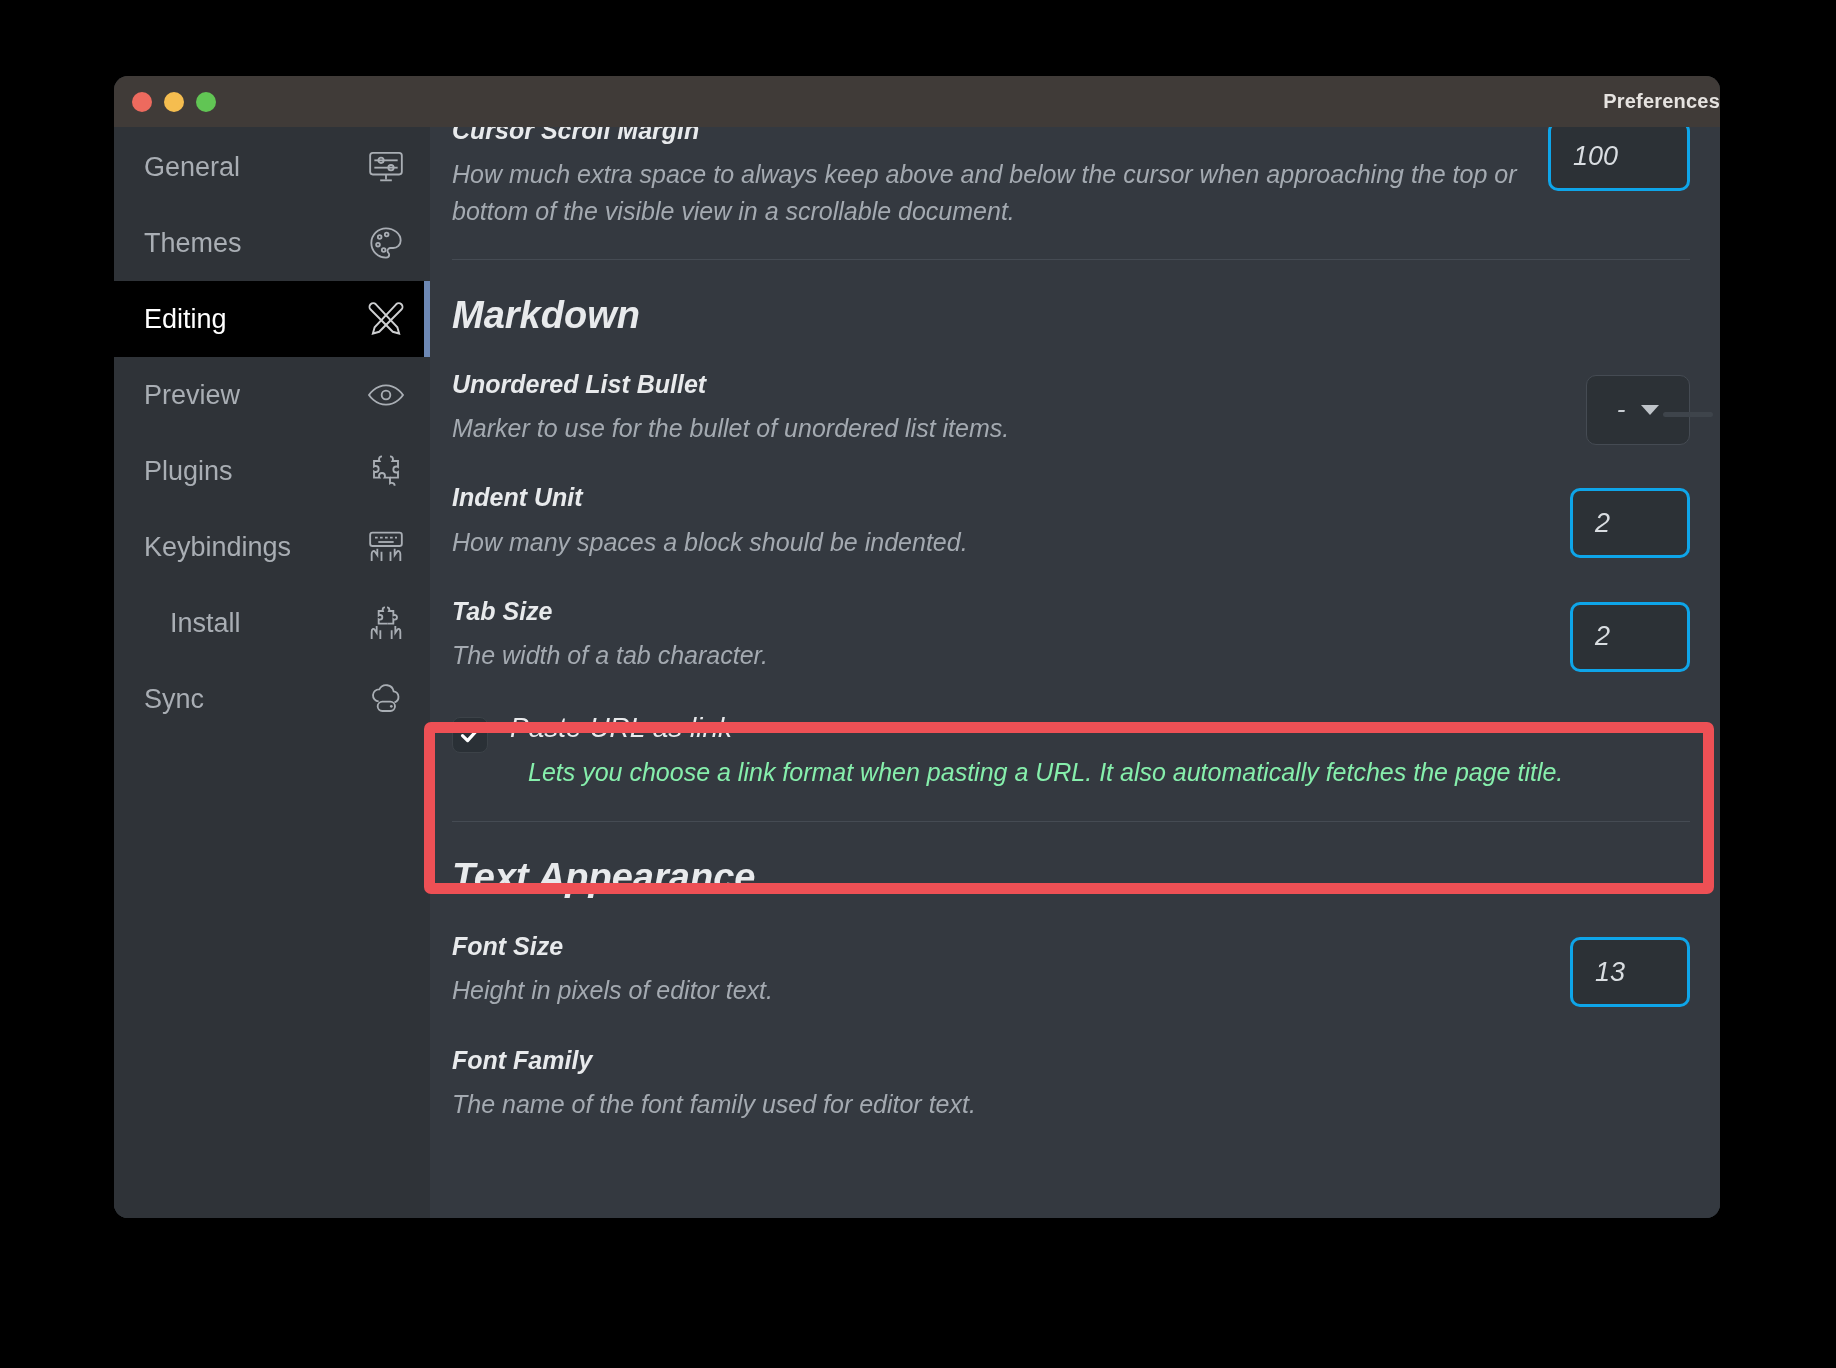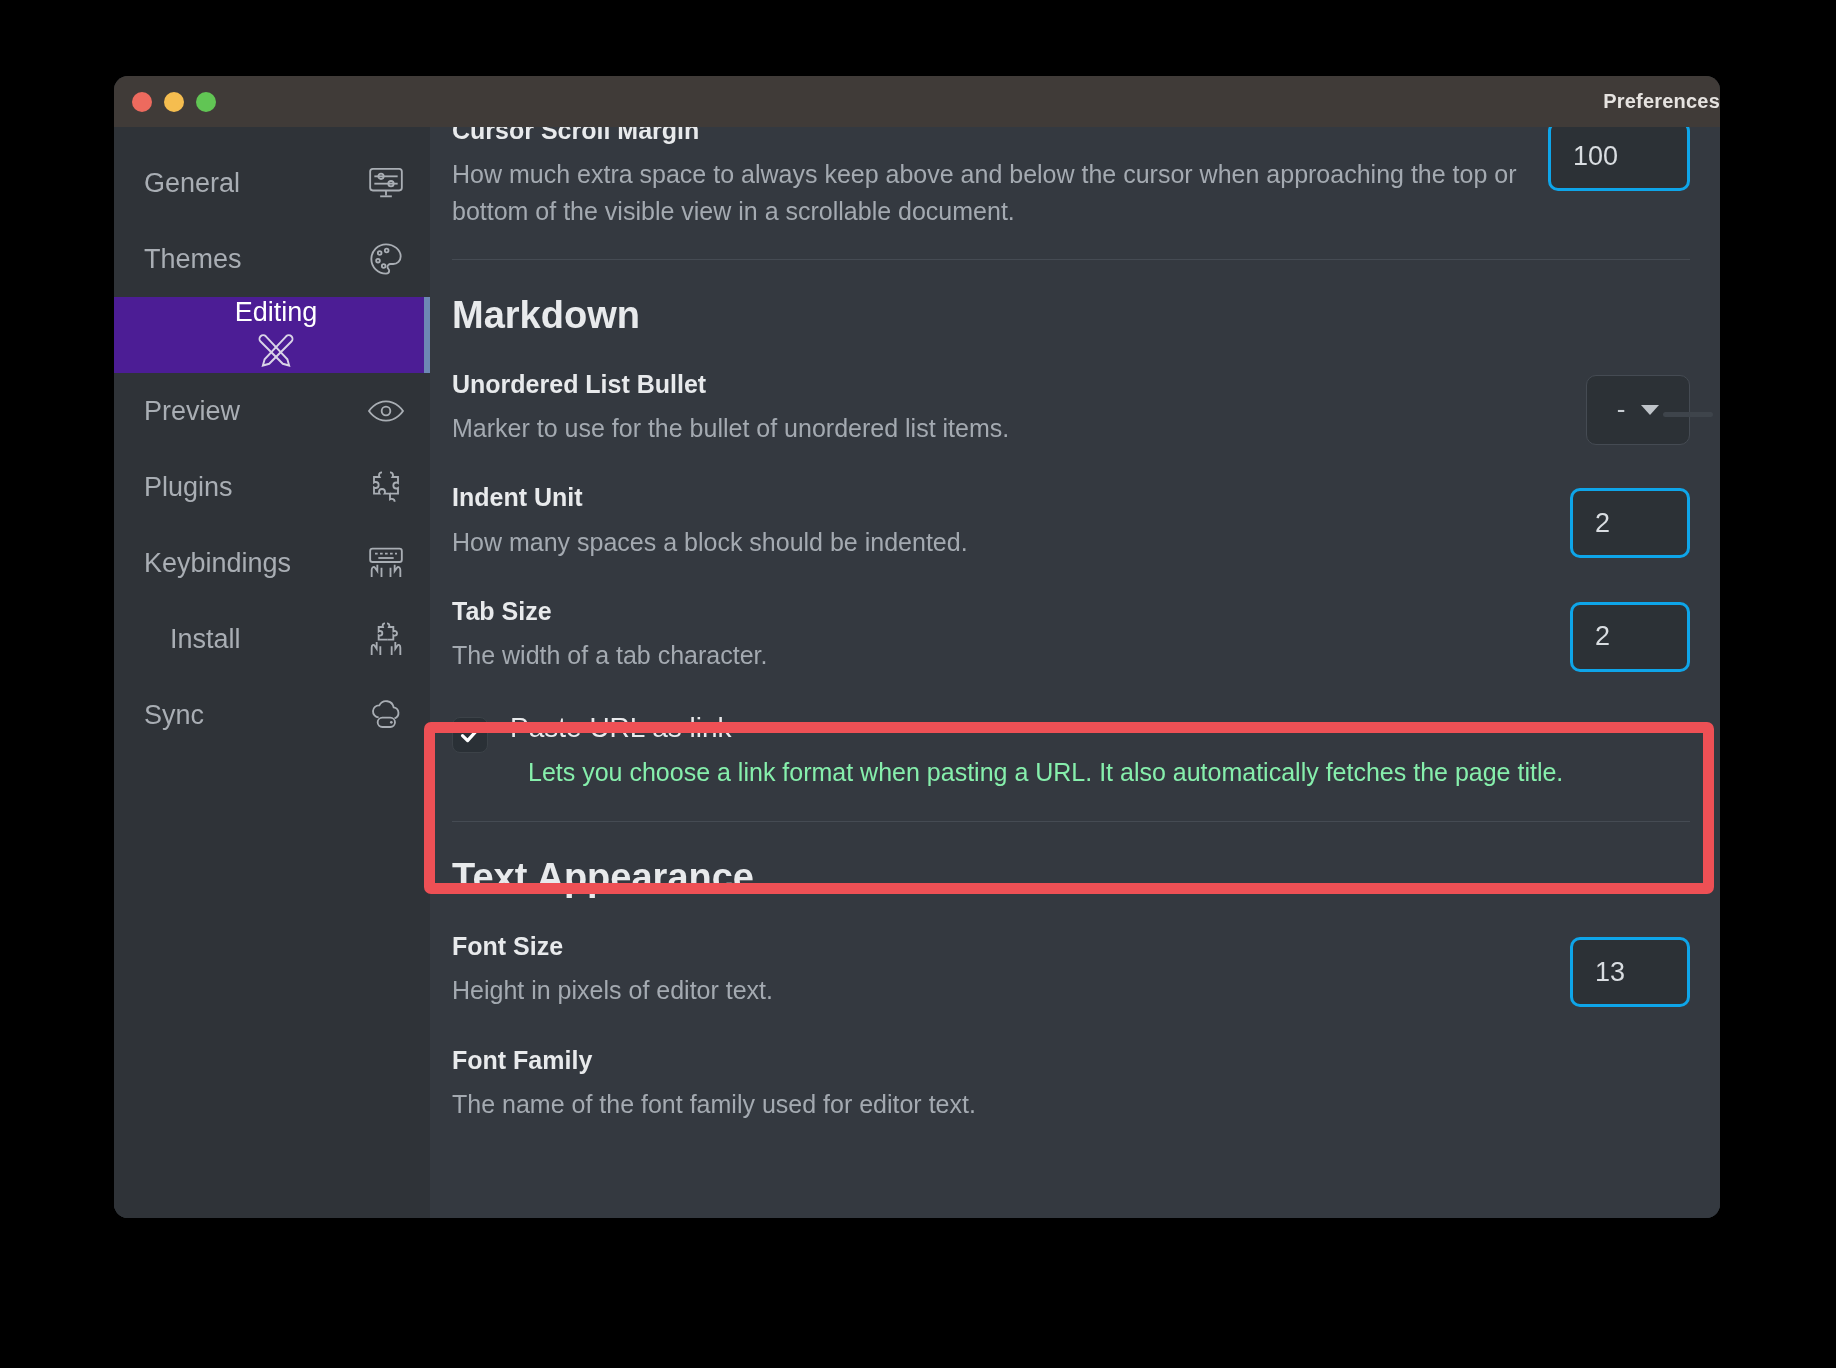--- a/index.html
+++ b/index.html
@@ -59,21 +59,21 @@
     display: flex;
     height: 1091px;
     background: #32373C;
   }
 
   
   #sidebar {
     width: 316px;
     flex: 0 0 316px;
     background: #2F3338;
-    padding-top: 18px;
+    padding-top: 2px;
     position: relative;
   }
 
   .side-item {
     position: relative;
     height: 76px;
     display: flex;
     align-items: center;
     padding: 0 22px 0 30px;
     color: #A9AEB4;
@@ -82,23 +82,22 @@
   .side-item .label { flex: 1; white-space: nowrap; }
   .side-item.sub .label { padding-left: 26px; }
   .side-item .ico {
     width: 44px; height: 44px;
     display: flex; align-items: center; justify-content: center;
     opacity: 0.85;
   }
   .side-item .ico svg { display: block; }
 
   .side-item.active {
-    background: #4c1d95;
+    background: #000000;
     color: #FFFFFF;
-    flex-direction: column;
   }
   .side-item.active::after {
     content: "";
     position: absolute;
     right: 0; top: 0; bottom: 0;
     width: 6px;
     background: #6D88B4;
   }
 
   
@@ -106,20 +105,21 @@
     flex: 1;
     position: relative;
     background: #343940;
     overflow: hidden;
   }
 
   #scrollpane {
     position: absolute;
     inset: 0;
     padding: 0 30px 16px 22px;
+    font-style: italic;
   }
 
   .row {
     position: relative;
     display: flex;
     align-items: flex-start;
     padding: 14px 0 22px 0;
   }
   .row .text { flex: 1; padding-right: 30px; min-width: 0; }
   .row .ctrl { flex: 0 0 auto; padding-top: 6px; }

